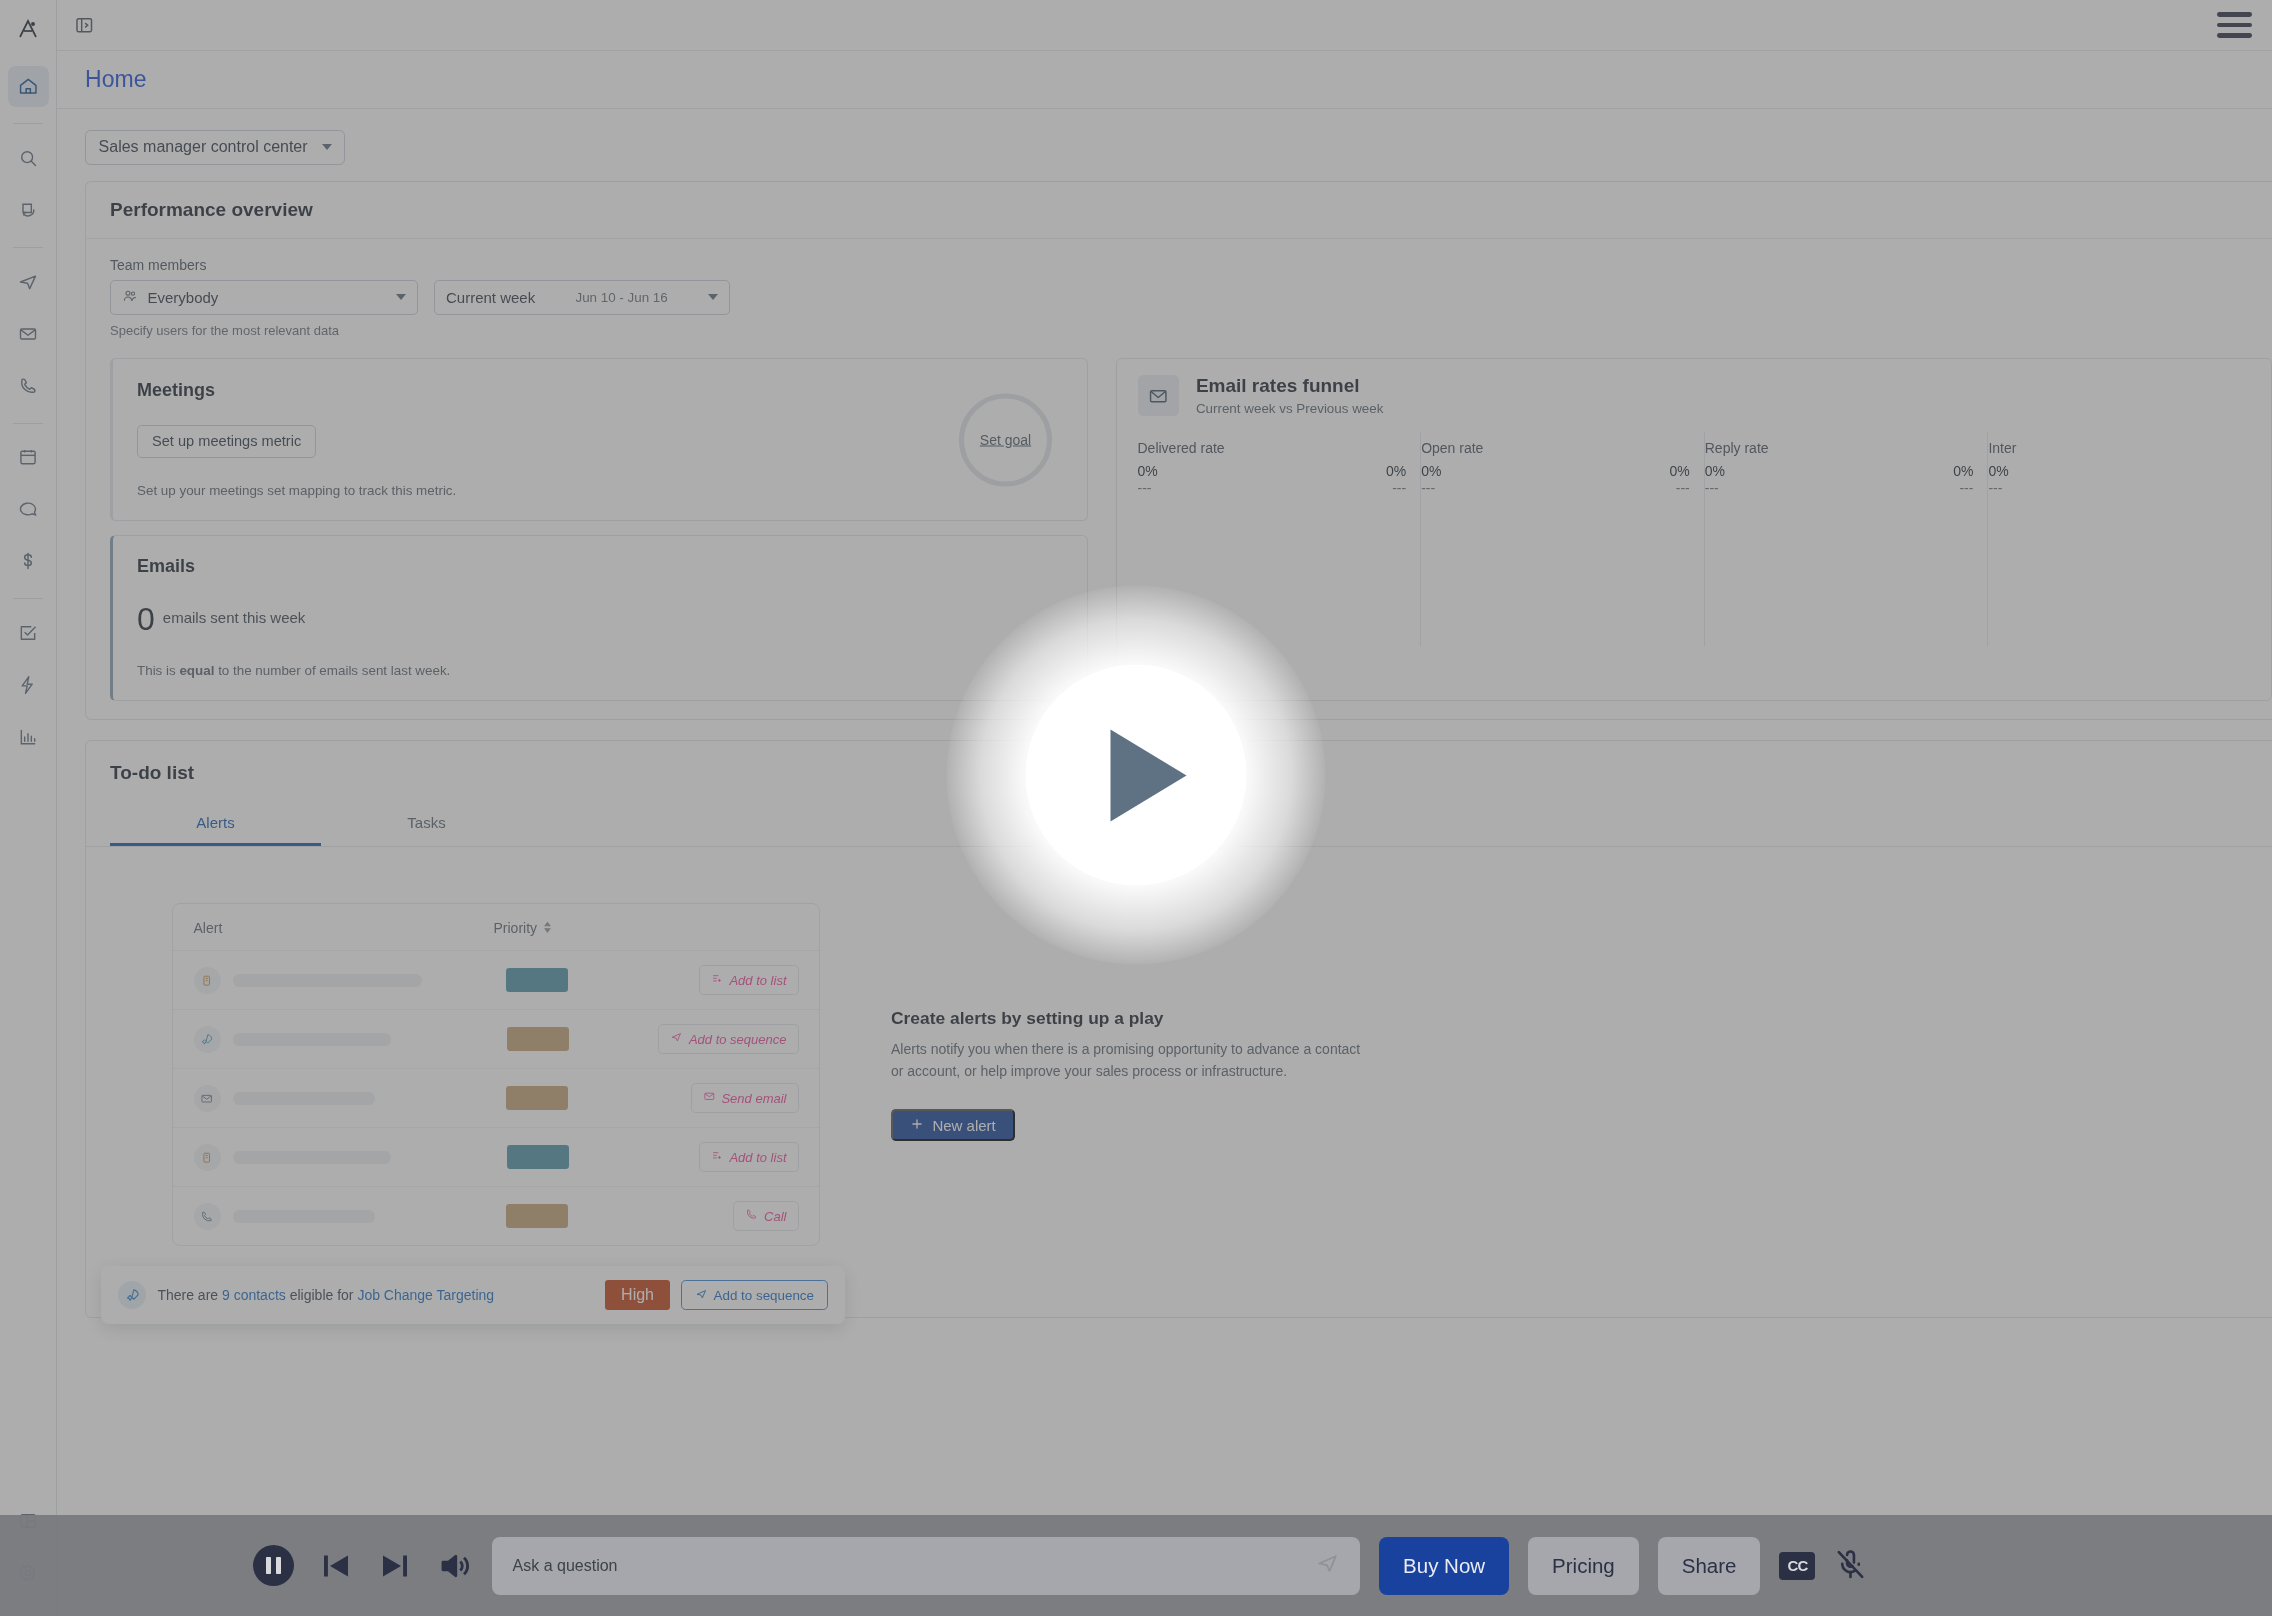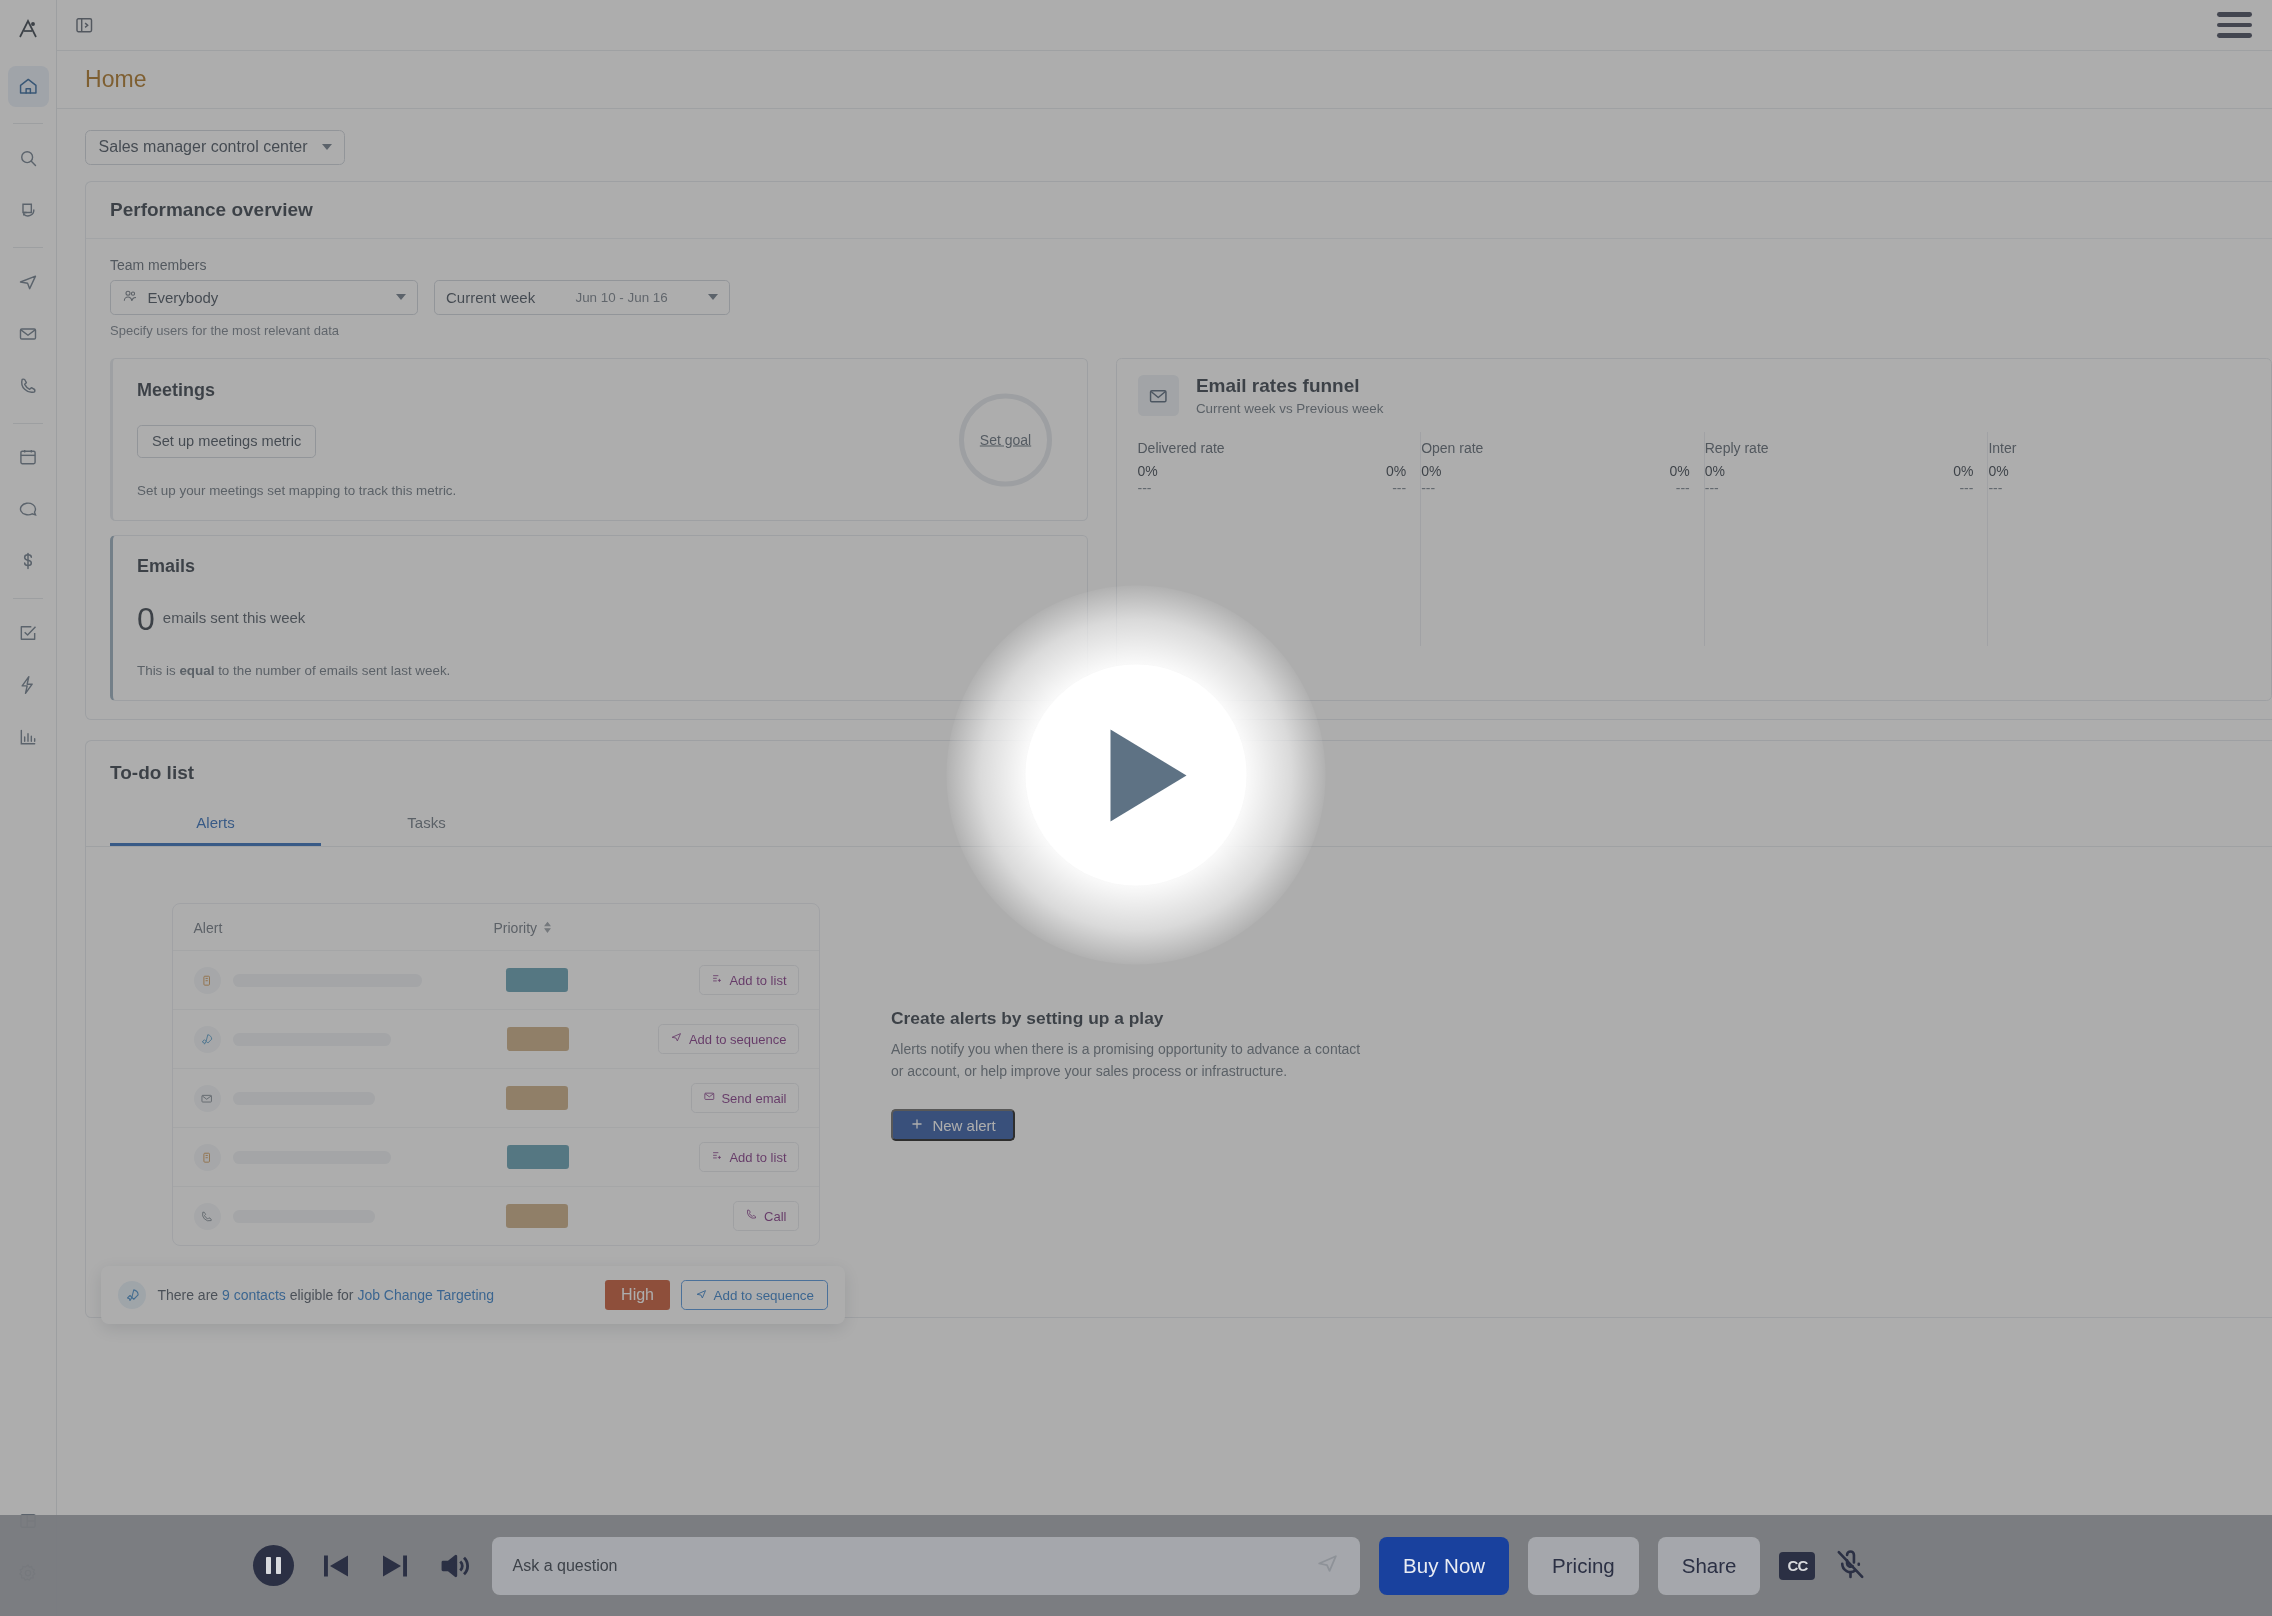--- a/index.html
+++ b/index.html
@@ -58,21 +58,21 @@
   .hamburger { display:flex; flex-direction:column; gap:5.5px; width:35px; }
   .hamburger span { display:block; height:4.7px; border-radius:2.4px; background:#2b3044; }
 
   .pagehead {
     height: 58px; flex:0 0 58px;
     border-bottom: 0.8px solid #e3e6ea;
     display:flex; align-items:center;
     padding: 0 28px;
     background:#fff;
   }
-  .pagehead h1 { font-size: 23px; font-weight: 400; color: #a16207; letter-spacing:0.1px;}
+  .pagehead h1 { font-size: 23px; font-weight: 400; color: #1d4ed8; letter-spacing:0.1px;}
 
   .scrollarea { flex:1; overflow:hidden; padding: 20.5px 0 0 28px; background:#fff; }
 
   
   .viewsel {
     display:inline-flex; align-items:center; gap:14px;
     border:0.8px solid #c8ced6; border-radius:5.5px;
     height: 35px; padding: 0 12.6px;
     font-size: 16px; color:#2f3b49; background:#fff;
   }
@@ -156,21 +156,21 @@
 
   .empty { display:flex; align-items:center; padding: 32px 0 47px 47px; gap: 32px; }
   .illus { width: 726px; flex:0 0 726px; position:relative; }
   .illus-card { background:#fff; border:0.8px solid #e6e9ee; border-radius:8px; margin: 24px 39px; padding: 0; }
   .ill-head { display:flex; padding: 16px 20.5px 14px; font-size:14px; color:#5c6672; }
   .ill-head .c1 { width: 300px; }
   .ill-row { display:flex; align-items:center; gap: 12.6px; padding: 14px 20.5px; border-top:0.8px solid #eef0f3; }
   .ill-ic { width: 27px; height:27px; border-radius:50%; display:flex;align-items:center;justify-content:center; }
   .bar { height: 12.6px; border-radius: 6.3px; background:#eceff2; }
   .pill { width: 62px; height: 24px; border-radius:3.2px; }
-  .ill-btn { margin-left:auto; display:inline-flex; align-items:center; gap:6.3px; border:0.8px solid #e2e5e9; border-radius:4.7px; height: 30px; padding: 0 11px; font-size:13px; color:#701a75; }
+  .ill-btn { margin-left:auto; display:inline-flex; align-items:center; gap:6.3px; border:0.8px solid #e2e5e9; border-radius:4.7px; height: 30px; padding: 0 11px; font-size:13px; color:#ec4899;font-style:italic; }
   .float-alert {
     position:absolute; left: -32px; top: 387px; right: 14px;
     background:#fff; border-radius:8px; box-shadow: 0 4.7px 17.4px rgba(20,30,45,.16);
     display:flex; align-items:center; gap:11px; padding: 14px 17.4px;
   }
   .fa-ic { width:28px;height:28px;border-radius:50%;background:#e3eef7;display:flex;align-items:center;justify-content:center;color:#2f7fc4; }
   .fa-txt { font-size:14px; color:#3b4654; }
   .fa-txt b { color:#1a6fc4; font-weight:400; }
   .fa-pill { background:#c0431b; color:#fff; font-size:16px; border-radius:3.2px; padding:6px 16px; margin-left:auto; }
   .fa-btn { border:0.8px solid #3b86d8; color:#1a6fc4; border-radius:4.7px; font-size:13.4px; padding:6.3px 12.6px; display:inline-flex; align-items:center; gap:6.3px; }

